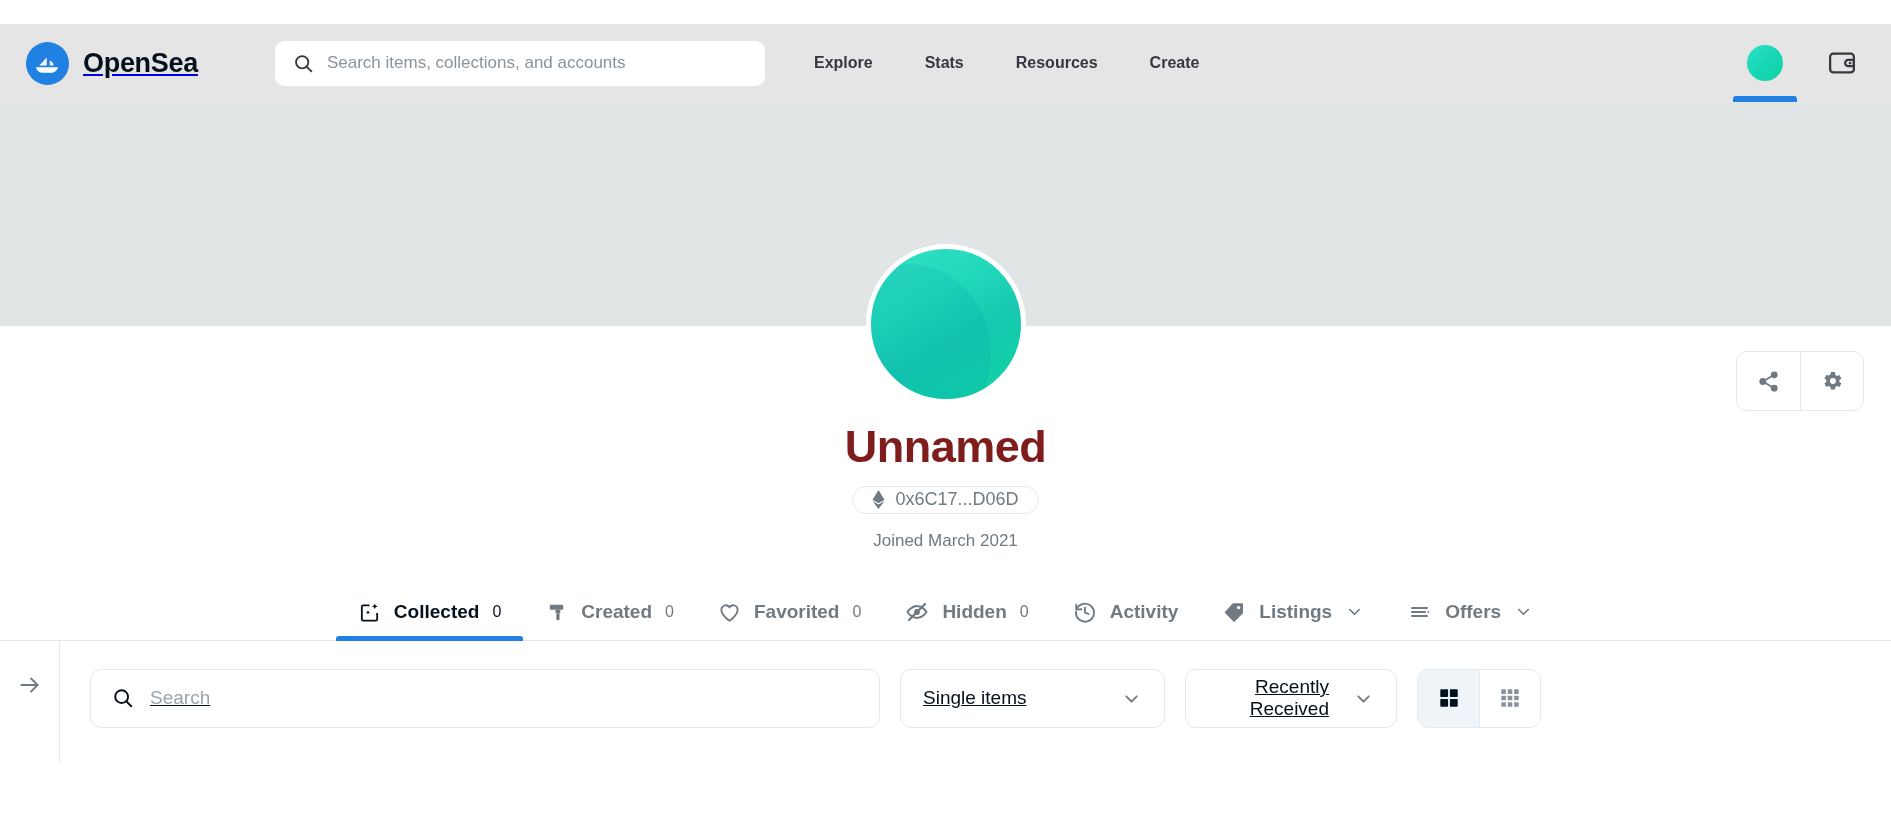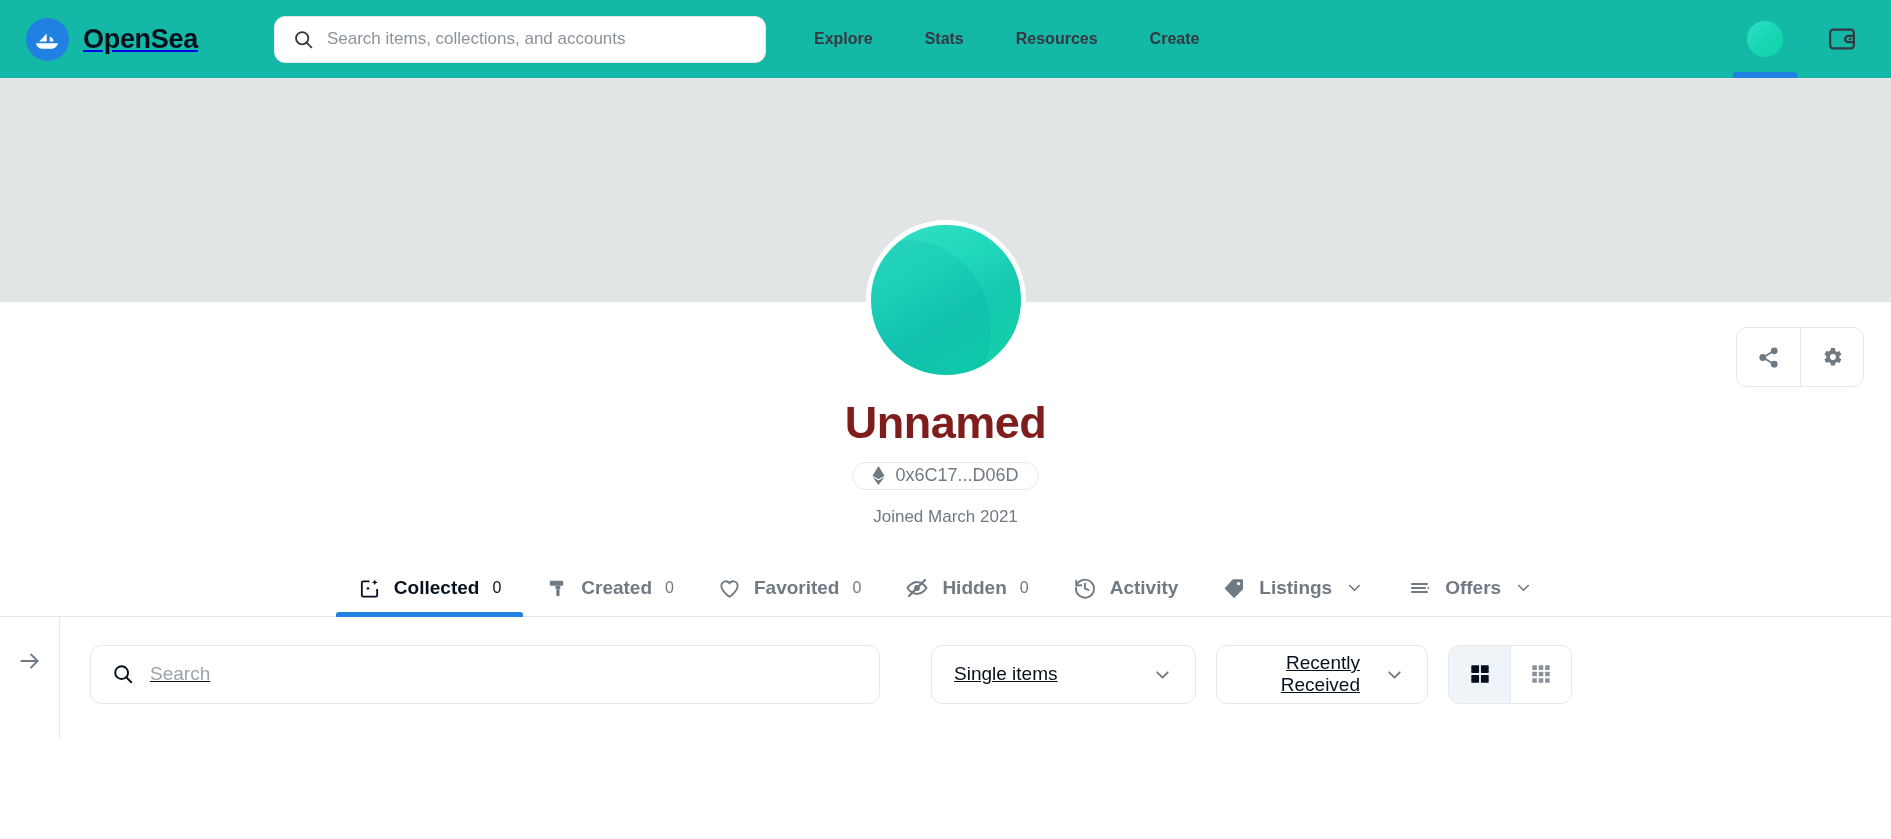--- a/index.html
+++ b/index.html
@@ -11,23 +11,24 @@
     font-family: "Liberation Sans", sans-serif;
     color: #04111d;
   }
 
   
   .header {
     position: relative;
     height: 79px;
     display: flex;
     align-items: center;
-    background: #14b8a6;
+    background: #e5e5e5;
     border-bottom: 1px solid #e5e8eb;
     padding: 0 0 0 26px;
+    margin-top: 24px;
   }
   .brand {
     display: flex;
     align-items: center;
     gap: 14px;
     flex: 0 0 auto;
   }
   .brand-logo {
     width: 43px; height: 43px;
     border-radius: 50%;
@@ -277,21 +278,21 @@
     display: flex;
     align-items: center;
     justify-content: space-between;
     padding: 0 22px;
     font-size: 19px;
     color: #04111d;
     cursor: pointer;
     background: #fff;
     gap: 24px;
   }
-  .select-items { width: 265px; margin-left: 31px; }
+  .select-items { width: 265px; }
   .select-sort { width: 212px; text-align: right; }
 
   .view-toggle {
     display: flex;
     border: 1px solid #e5e8eb;
     border-radius: 11px;
     overflow: hidden;
     height: 59px;
     background: #fff;
   }

